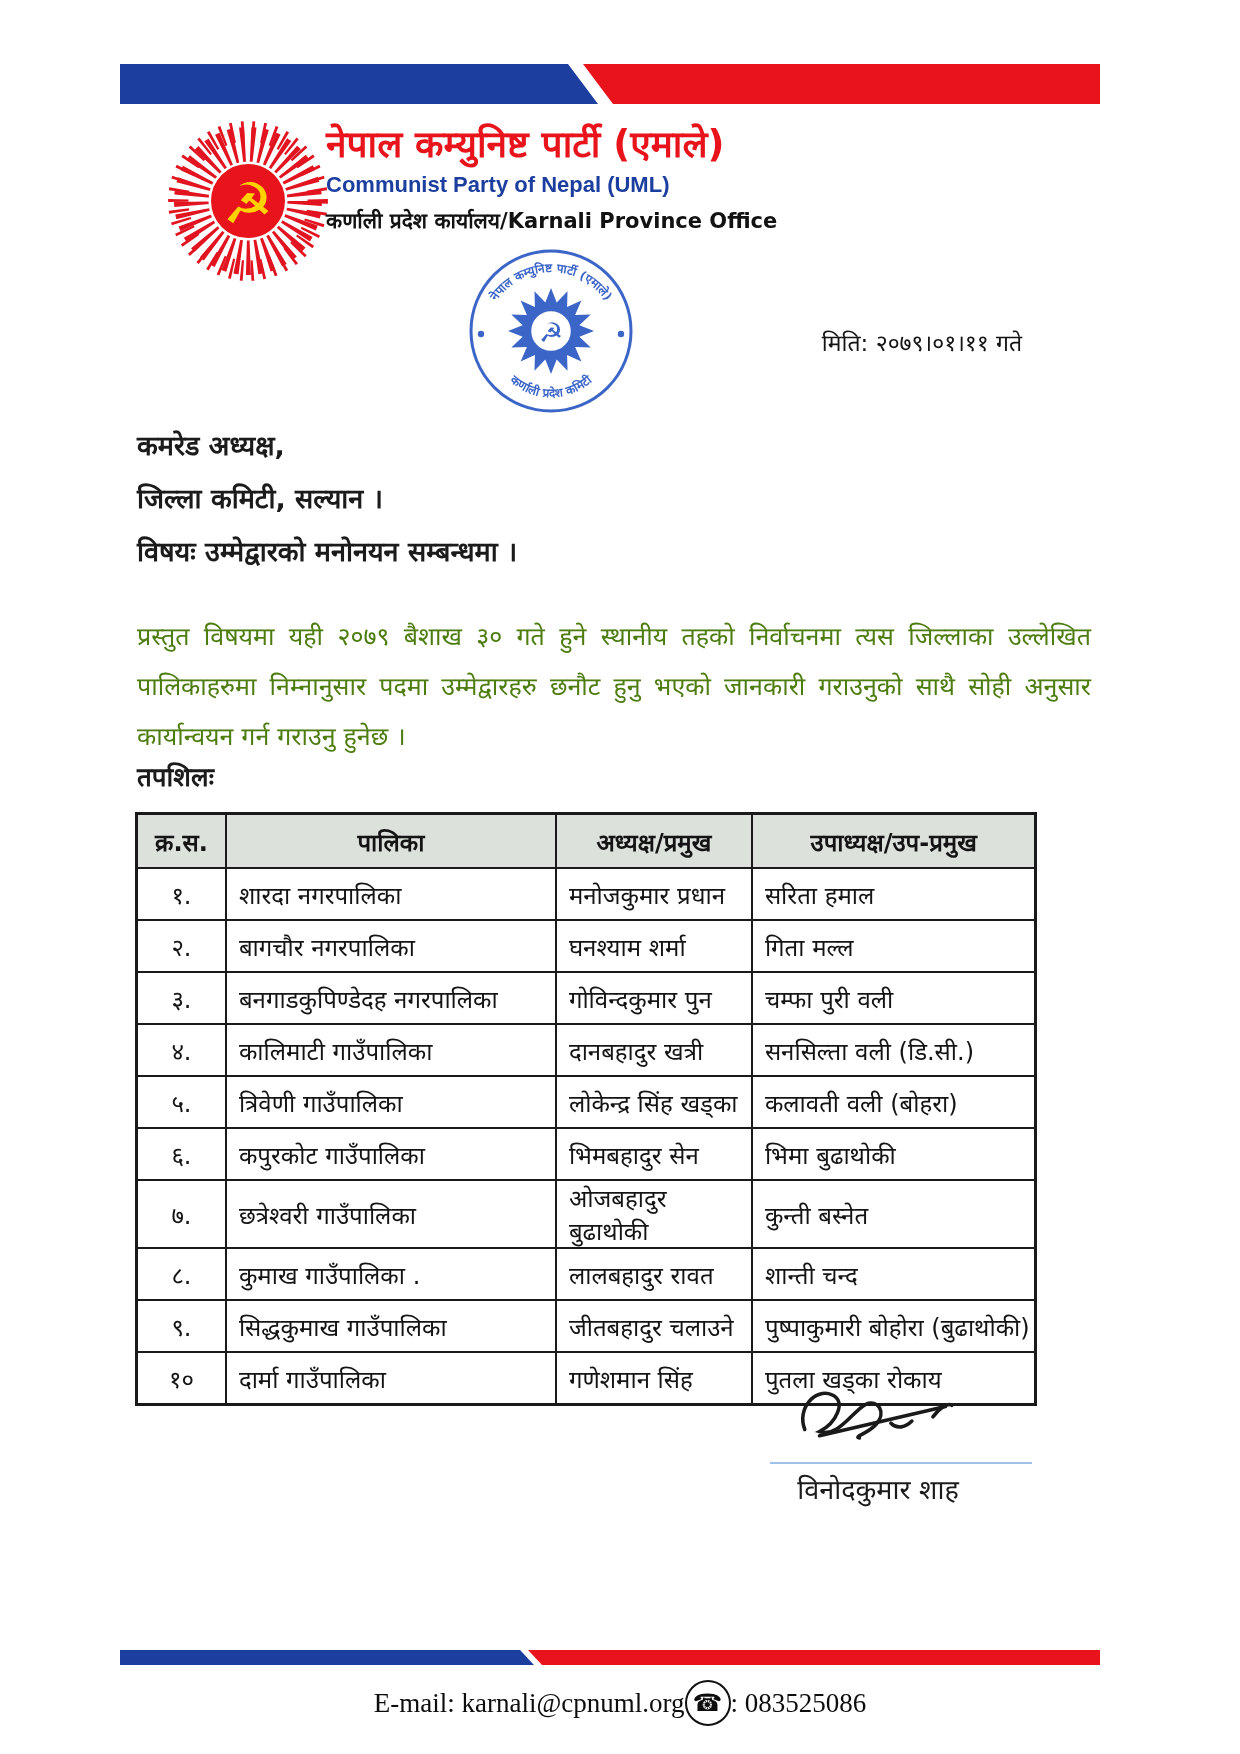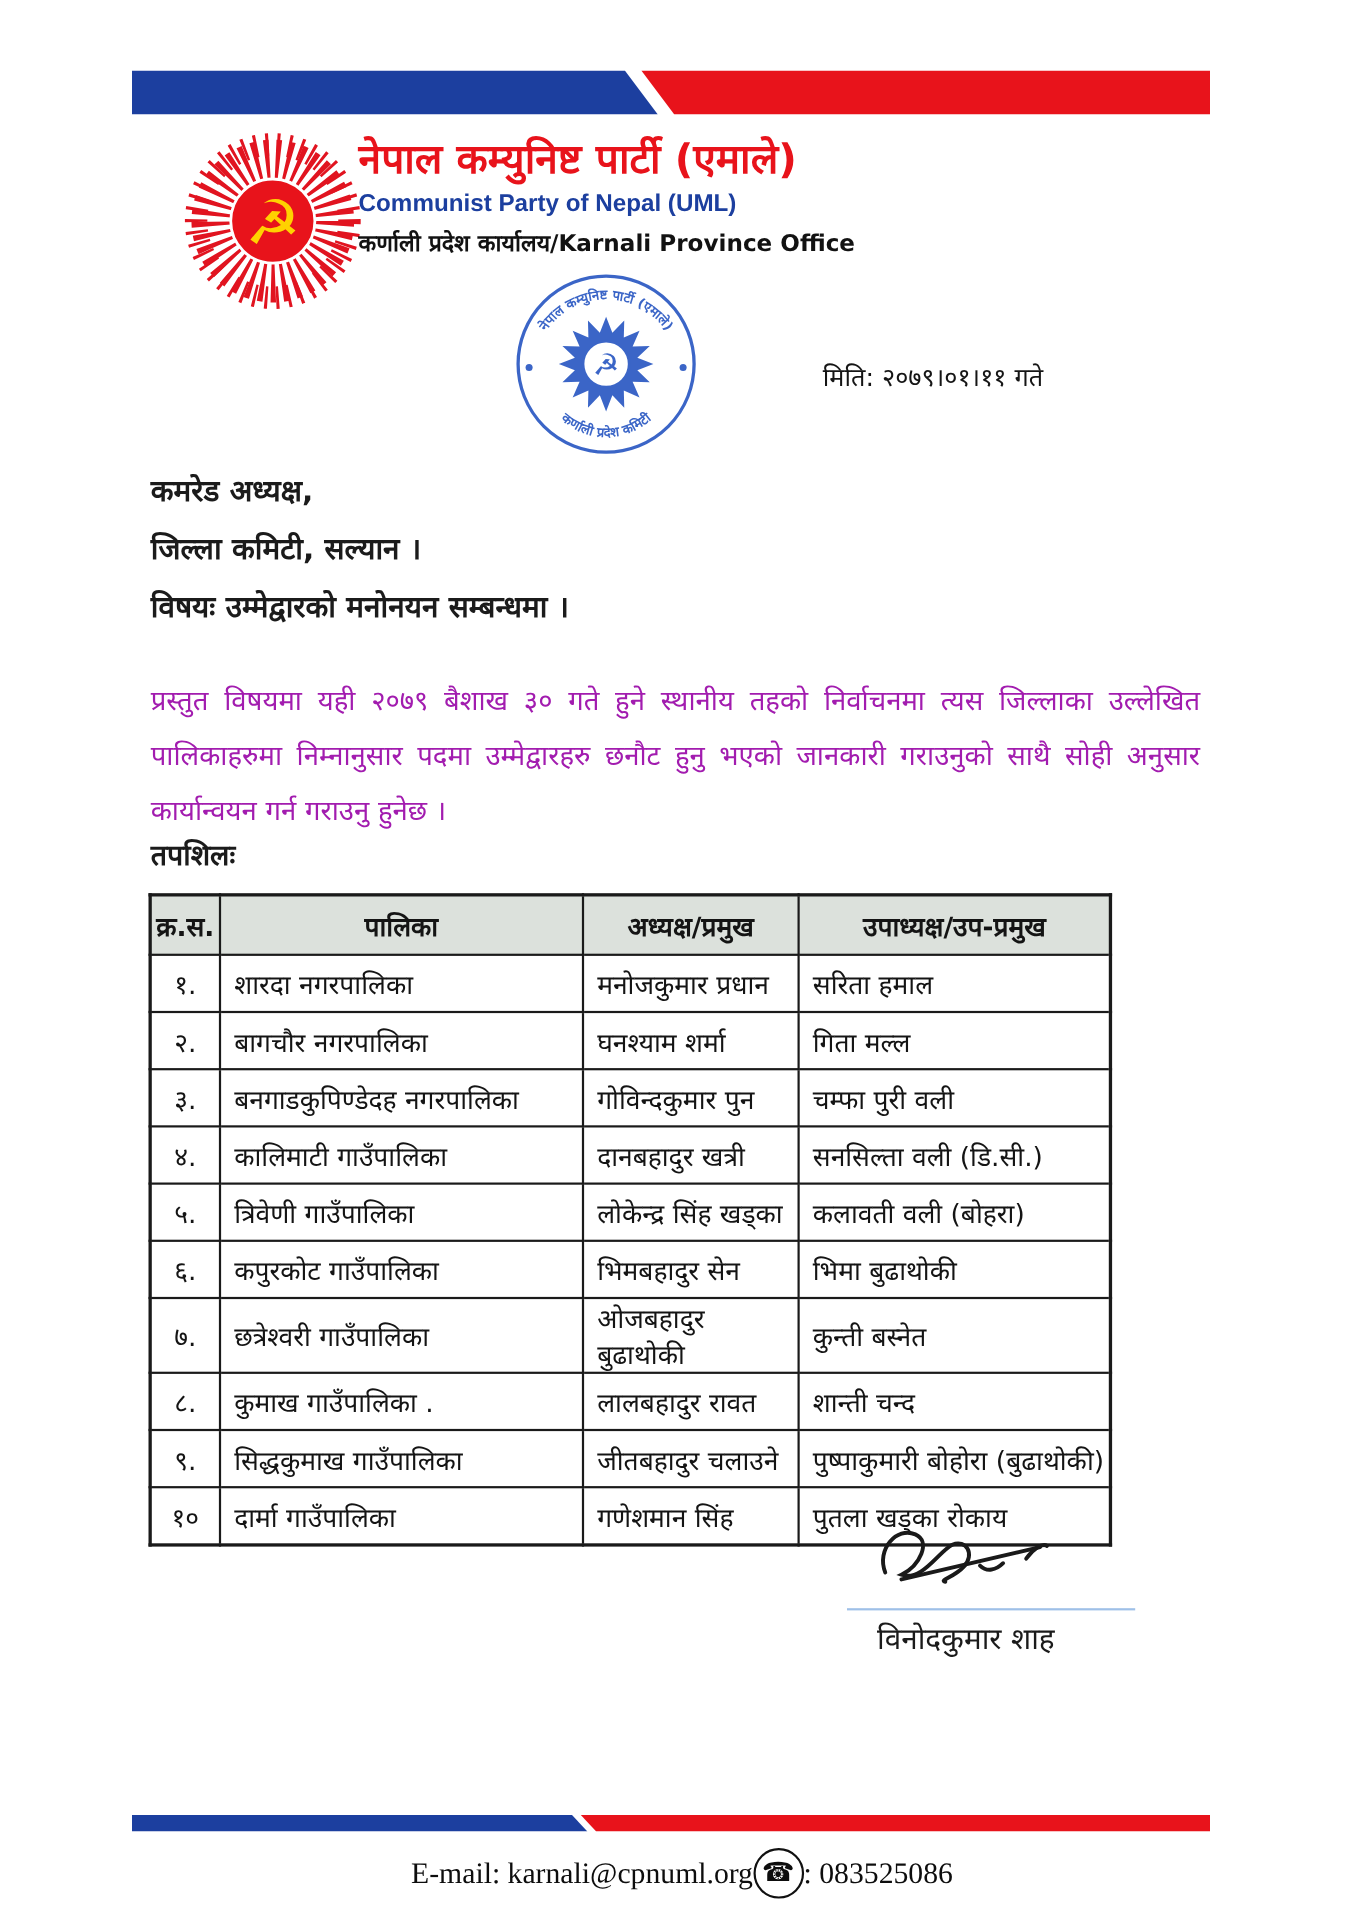--- a/index.html
+++ b/index.html
@@ -13,37 +13,37 @@
   .emblem{position:absolute;left:163px;top:116px;width:170px;height:170px;}
   .masthead{position:absolute;left:326px;top:124px;width:720px;}
   .title-np{font-size:37px;font-weight:700;color:#e8131b;line-height:1.15;}
   .title-en{font-size:22px;font-weight:700;color:#1c3f9f;font-family:"Liberation Sans",sans-serif;margin-top:5px;}
   .title-office{font-size:21px;font-weight:700;color:#121212;margin-top:8px;}
 
   
   .stamp{position:absolute;left:466px;top:246px;width:170px;height:170px;opacity:.92;}
   .stamp text{font-family:"DejaVu Sans",sans-serif;font-weight:700;}
 
-  .date-line{position:absolute;left:748px;top:326px;width:280px;font-size:23px;color:#151515;}
+  .date-line{position:absolute;left:782px;top:326px;width:280px;font-size:23px;color:#151515;text-align:center;}
 
   .addr1{position:absolute;left:137px;top:426px;font-size:27px;font-weight:700;}
   .addr2{position:absolute;left:137px;top:479px;font-size:27px;font-weight:700;}
   .subject{position:absolute;left:137px;top:532px;font-size:27px;font-weight:700;}
 
   .body-text{position:absolute;left:137px;top:612px;width:954px;font-size:25px;
-             line-height:50px;text-align:justify;color:#a21caf;}
+             line-height:50px;text-align:justify;color:#4d7c0f;}
 
   .details-label{position:absolute;left:137px;top:758px;font-size:26px;font-weight:700;}
 
   
   .cand-table{position:absolute;left:135px;top:812px;border-collapse:collapse;
               font-size:24px;color:#141414;table-layout:fixed;}
   .cand-table th,.cand-table td{border:2px solid #1a1a1a;vertical-align:middle;}
   .cand-table{border:3px solid #1a1a1a;}
-  .cand-table th{height:52px;background:#dce1dc;font-weight:700;text-align:center;padding:0 4px;}
+  .cand-table th{height:52px;background:#dce1dc;font-weight:700;text-align:center;padding:0 17px;}
   .cand-table td{height:50px;padding:0 4px 0 12px;text-align:left;font-weight:500;}
   .cand-table td:first-child{text-align:center;padding:0;}
 
   
   .sig-squiggle{position:absolute;left:788px;top:1376px;width:168px;height:86px;}
   .sig-underline{position:absolute;left:770px;top:1462px;width:262px;height:2px;background:#9fc0e8;}
   .sig-name{position:absolute;left:728px;top:1470px;width:300px;text-align:center;font-size:27px;font-weight:500;}
   .sig-title{position:absolute;left:728px;top:1521px;width:300px;text-align:center;font-size:26px;font-weight:500;}
 
   

